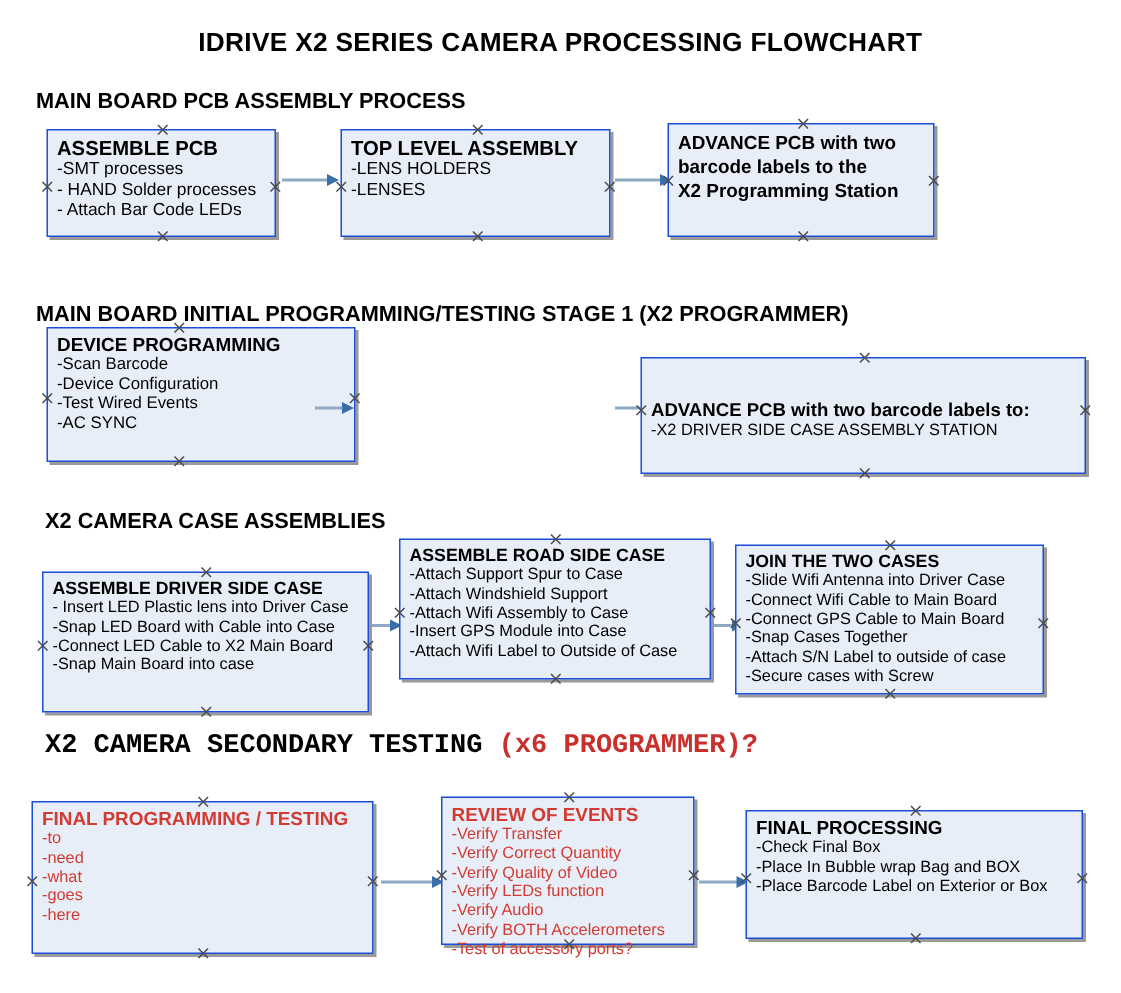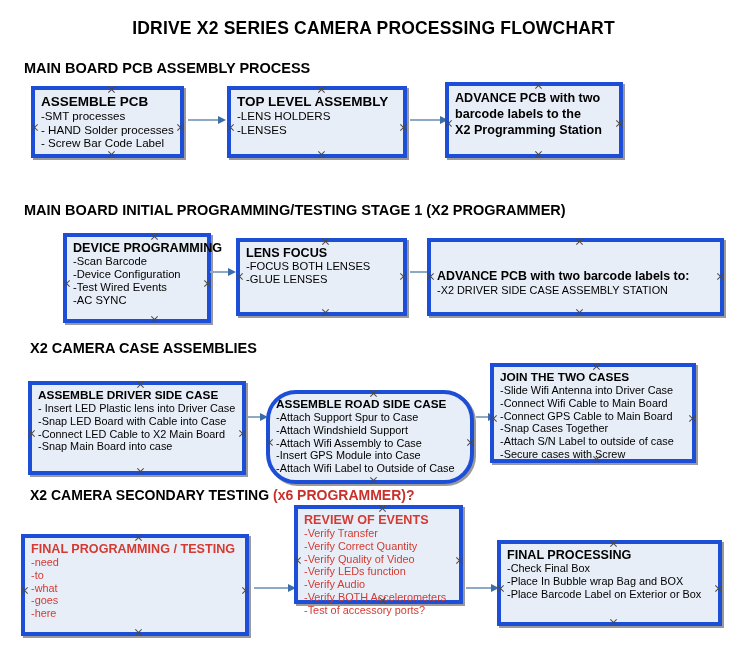--- a/index.html
+++ b/index.html
@@ -41,21 +41,21 @@
   }
   .section-title .accent {
     color: #c9302c;
   }
 
   
   .node {
     position: absolute;
     box-sizing: border-box;
     background: #e8eef7;
-    border: 4px solid #1d4ed8;
+    border: 1px solid #1d4ed8;
     box-shadow: 2px 2px 0 0 #9a9a9a;
     padding: 4px 6px 4px 6px;
     overflow: visible;
   }
   .node .n-title {
     font-weight: bold;
     color: #000000;
     line-height: 1.12;
     white-space: nowrap;
   }
@@ -125,21 +125,21 @@
 <div id="canvas">
 
   <div class="doc-title">IDRIVE X2  SERIES CAMERA PROCESSING FLOWCHART</div>
 
   <div class="section-title" style="left:24px; top:60px; font-size:14.5px;">MAIN BOARD PCB ASSEMBLY PROCESS</div>
 
   <div class="node fs-t13" style="left:31px; top:86px; width:153px; height:72px;">
     <div class="n-title">ASSEMBLE PCB</div>
     <div class="n-line">-SMT processes</div>
     <div class="n-line">- HAND Solder processes</div>
-    <div class="n-line">- Screw Bar Code Label</div>
+    <div class="n-line">- Attach Bar Code LEDs</div>
     <div class="handle" style="left:-5px; top:33px;"></div>
     <div class="handle" style="right:-5px; top:33px;"></div>
     <div class="handle" style="left:72px; top:-5px;"></div>
     <div class="handle" style="left:72px; bottom:-5px;"></div>
   </div>
 
   <div class="arrow" style="left:188px; top:115px; width:38px;">
     <div class="shaft"></div>
       <div class="head"></div>
   </div>
@@ -164,46 +164,37 @@
     <div class="n-line">barcode labels to the</div>
     <div class="n-line">X2 Programming Station</div>
     <div class="handle" style="left:-5px; top:33px;"></div>
     <div class="handle" style="right:-5px; top:33px;"></div>
     <div class="handle" style="left:85px; top:-5px;"></div>
     <div class="handle" style="left:85px; bottom:-5px;"></div>
   </div>
 
   <div class="section-title" style="left:24px; top:202px; font-size:14.5px;">MAIN BOARD INITIAL PROGRAMMING/TESTING STAGE 1 (X2 PROGRAMMER)</div>
 
-  <div class="node fs-t12" style="left:31px; top:233px; width:148px; height:90px;margin-left:32px;">
+  <div class="node fs-t12" style="left:31px; top:218px; width:206px; height:90px;">
     <div class="n-title">DEVICE PROGRAMMING</div>
     <div class="n-line">-Scan Barcode</div>
     <div class="n-line">-Device Configuration</div>
     <div class="n-line">-Test Wired Events</div>
     <div class="n-line">-AC SYNC</div>
     <div class="handle" style="left:-5px; top:42px;"></div>
     <div class="handle" style="right:-5px; top:42px;"></div>
     <div class="handle" style="left:83px; top:-5px;"></div>
     <div class="handle" style="left:83px; bottom:-5px;"></div>
   </div>
 
   <div class="arrow" style="left:210px; top:267px; width:26px;">
     <div class="shaft"></div>
       <div class="head"></div>
   </div>
 
-  <div class="node fs-t12" style="left:236px; top:238px; width:171px; height:78px;">
-    <div class="n-title">LENS FOCUS</div>
-    <div class="n-line">-FOCUS BOTH LENSES</div>
-    <div class="n-line">-GLUE LENSES</div>
-    <div class="handle" style="left:-5px; top:30px;"></div>
-    <div class="handle" style="right:-5px; top:30px;"></div>
-    <div class="handle" style="left:81px; top:-5px;"></div>
-    <div class="handle" style="left:81px; bottom:-5px;"></div>
-  </div>
 
   <div class="arrow" style="left:410px; top:267px; width:28px;">
     <div class="shaft"></div>
       <div class="head"></div>
   </div>
 
   <div class="node fs-t11" style="left:427px; top:238px; width:297px; height:78px;">
     <div class="n-title" style="font-size:12.4px;margin-top:24px;">ADVANCE PCB with two barcode labels to:</div>
     <div class="n-line">-X2 DRIVER  SIDE  CASE  ASSEMBLY STATION</div>
     <div class="handle" style="left:-5px; top:30px;"></div>
@@ -224,21 +215,21 @@
     <div class="handle" style="right:-5px; top:44px;"></div>
     <div class="handle" style="left:104px; top:-5px;"></div>
     <div class="handle" style="left:104px; bottom:-5px;"></div>
   </div>
 
   <div class="arrow" style="left:248px; top:412px; width:20px;">
     <div class="shaft"></div>
       <div class="head"></div>
   </div>
 
-  <div class="node fs-t11" style="left:266px; top:390px; width:208px; height:94px;border-radius:30px;">
+  <div class="node fs-t11" style="left:266px; top:359px; width:208px; height:94px;">
     <div class="n-title">ASSEMBLE ROAD SIDE CASE</div>
     <div class="n-line">-Attach Support Spur to Case</div>
     <div class="n-line">-Attach Windshield Support</div>
     <div class="n-line">-Attach Wifi Assembly to Case</div>
     <div class="n-line">-Insert GPS Module into Case</div>
     <div class="n-line">-Attach Wifi Label to Outside of Case</div>
     <div class="handle" style="left:-5px; top:44px;"></div>
     <div class="handle" style="right:-5px; top:44px;"></div>
     <div class="handle" style="left:99px; top:-5px;"></div>
     <div class="handle" style="left:99px; bottom:-5px;"></div>
@@ -256,43 +247,43 @@
     <div class="n-line">-Connect GPS Cable to Main Board</div>
     <div class="n-line">-Snap Cases Together</div>
     <div class="n-line">-Attach S/N Label to outside of case</div>
     <div class="n-line">-Secure cases with Screw</div>
     <div class="handle" style="left:-5px; top:47px;"></div>
     <div class="handle" style="right:-5px; top:47px;"></div>
     <div class="handle" style="left:98px; top:-5px;"></div>
     <div class="handle" style="left:98px; bottom:-5px;"></div>
   </div>
 
-  <div class="section-title" style="left:30px; top:487px; font-size:14px;">
+  <div class="section-title" style="left:30px; top:487px; font-size:18px;font-family:Liberation Mono, monospace;">
     <span>X2 CAMERA SECONDARY TESTING </span><span class="accent">(x6 PROGRAMMER)?</span>
   </div>
 
   <div class="node fs-t11 red" style="left:21px; top:534px; width:228px; height:102px;">
     <div class="n-title" style="font-size:12.6px;">FINAL PROGRAMMING / TESTING</div>
+    <div class="n-line">-to</div>
     <div class="n-line">-need</div>
-    <div class="n-line">-to</div>
     <div class="n-line">-what</div>
     <div class="n-line">-goes</div>
     <div class="n-line">-here</div>
     <div class="handle" style="left:-5px; top:48px;"></div>
     <div class="handle" style="right:-5px; top:48px;"></div>
     <div class="handle" style="left:109px; top:-5px;"></div>
     <div class="handle" style="left:109px; bottom:-5px;"></div>
   </div>
 
   <div class="arrow" style="left:254px; top:583px; width:42px;">
     <div class="shaft"></div>
       <div class="head"></div>
   </div>
 
-  <div class="node fs-t11 red" style="left:294px; top:505px; width:169px; height:99px;">
+  <div class="node fs-t11 red" style="left:294px; top:531px; width:169px; height:99px;">
     <div class="n-title" style="font-size:12.6px;">REVIEW OF EVENTS</div>
     <div class="n-line">-Verify Transfer</div>
     <div class="n-line">-Verify Correct Quantity</div>
     <div class="n-line">-Verify Quality of Video</div>
     <div class="n-line">-Verify LEDs function</div>
     <div class="n-line">-Verify Audio</div>
     <div class="n-line">-Verify BOTH Accelerometers</div>
     <div class="n-line">-Test of accessory ports?</div>
     <div class="handle" style="left:-5px; top:47px;"></div>
     <div class="handle" style="right:-5px; top:47px;"></div>

